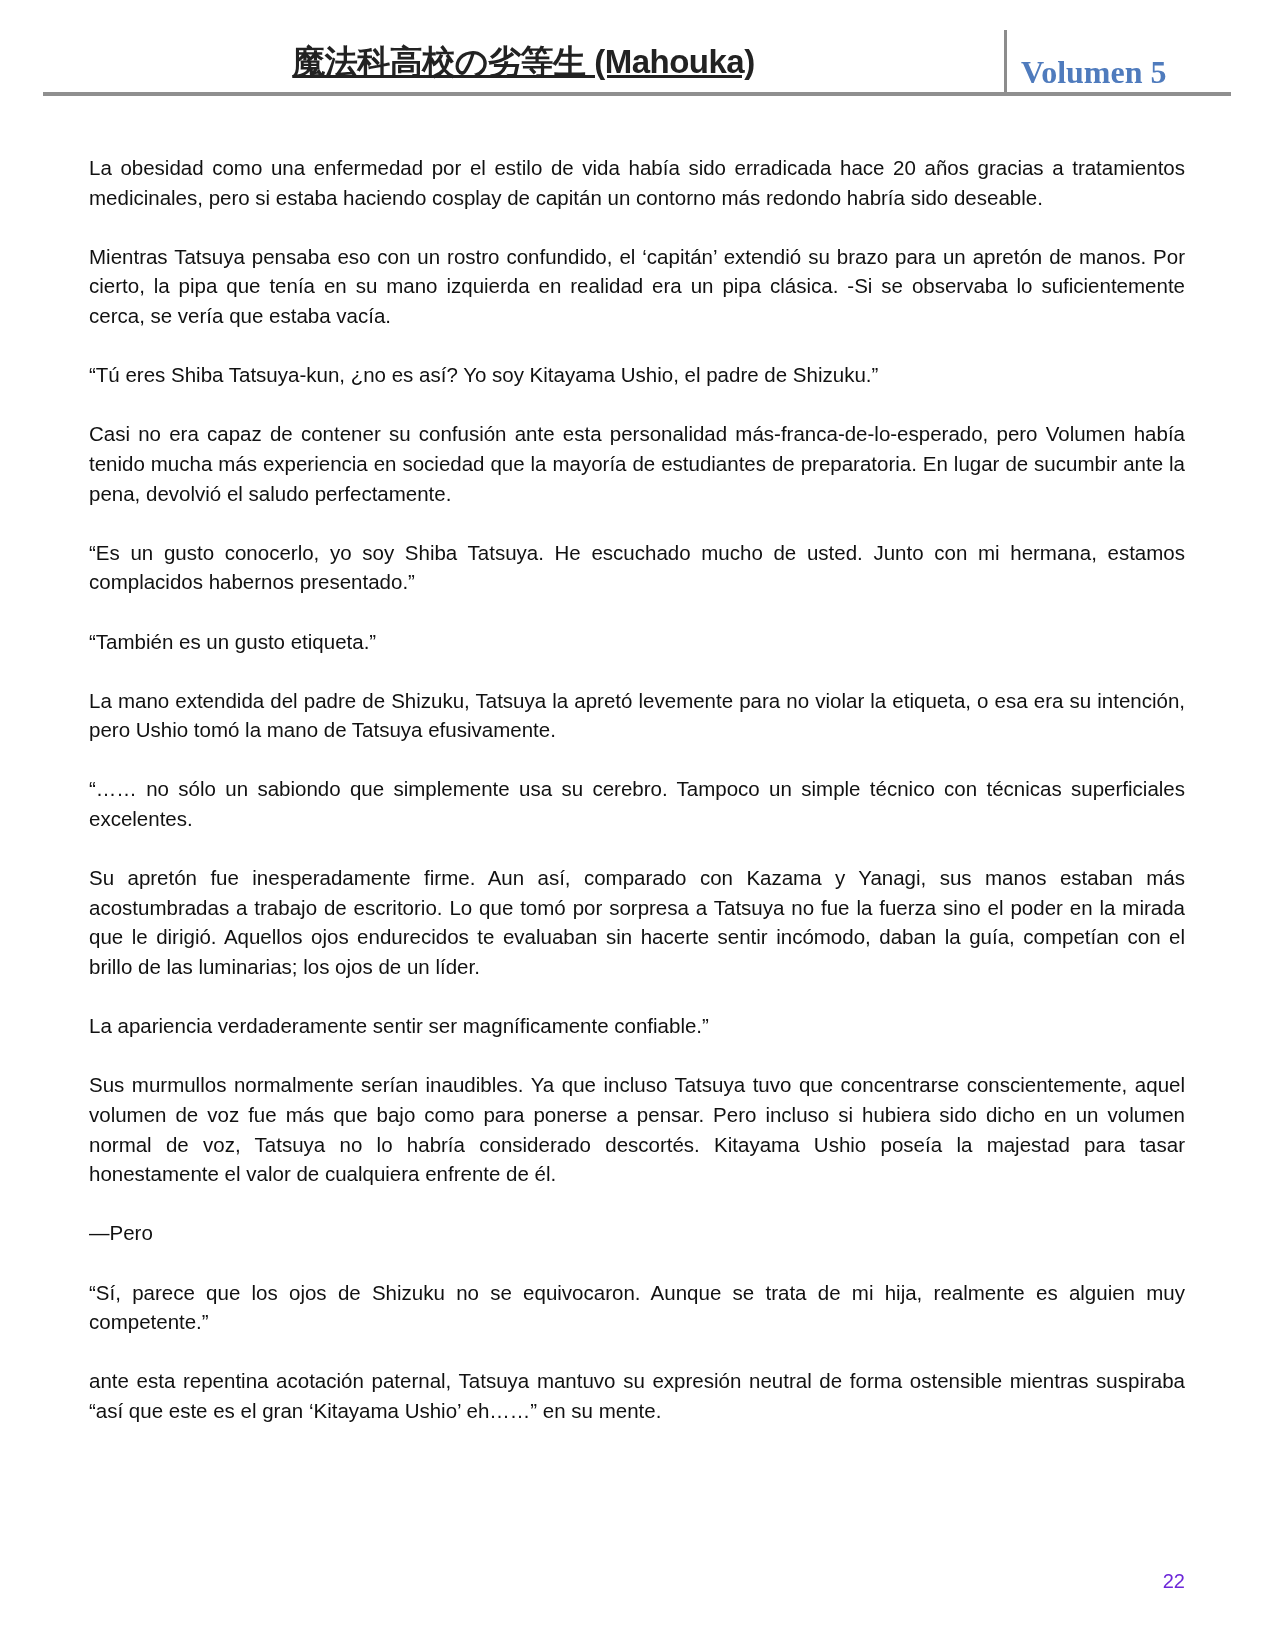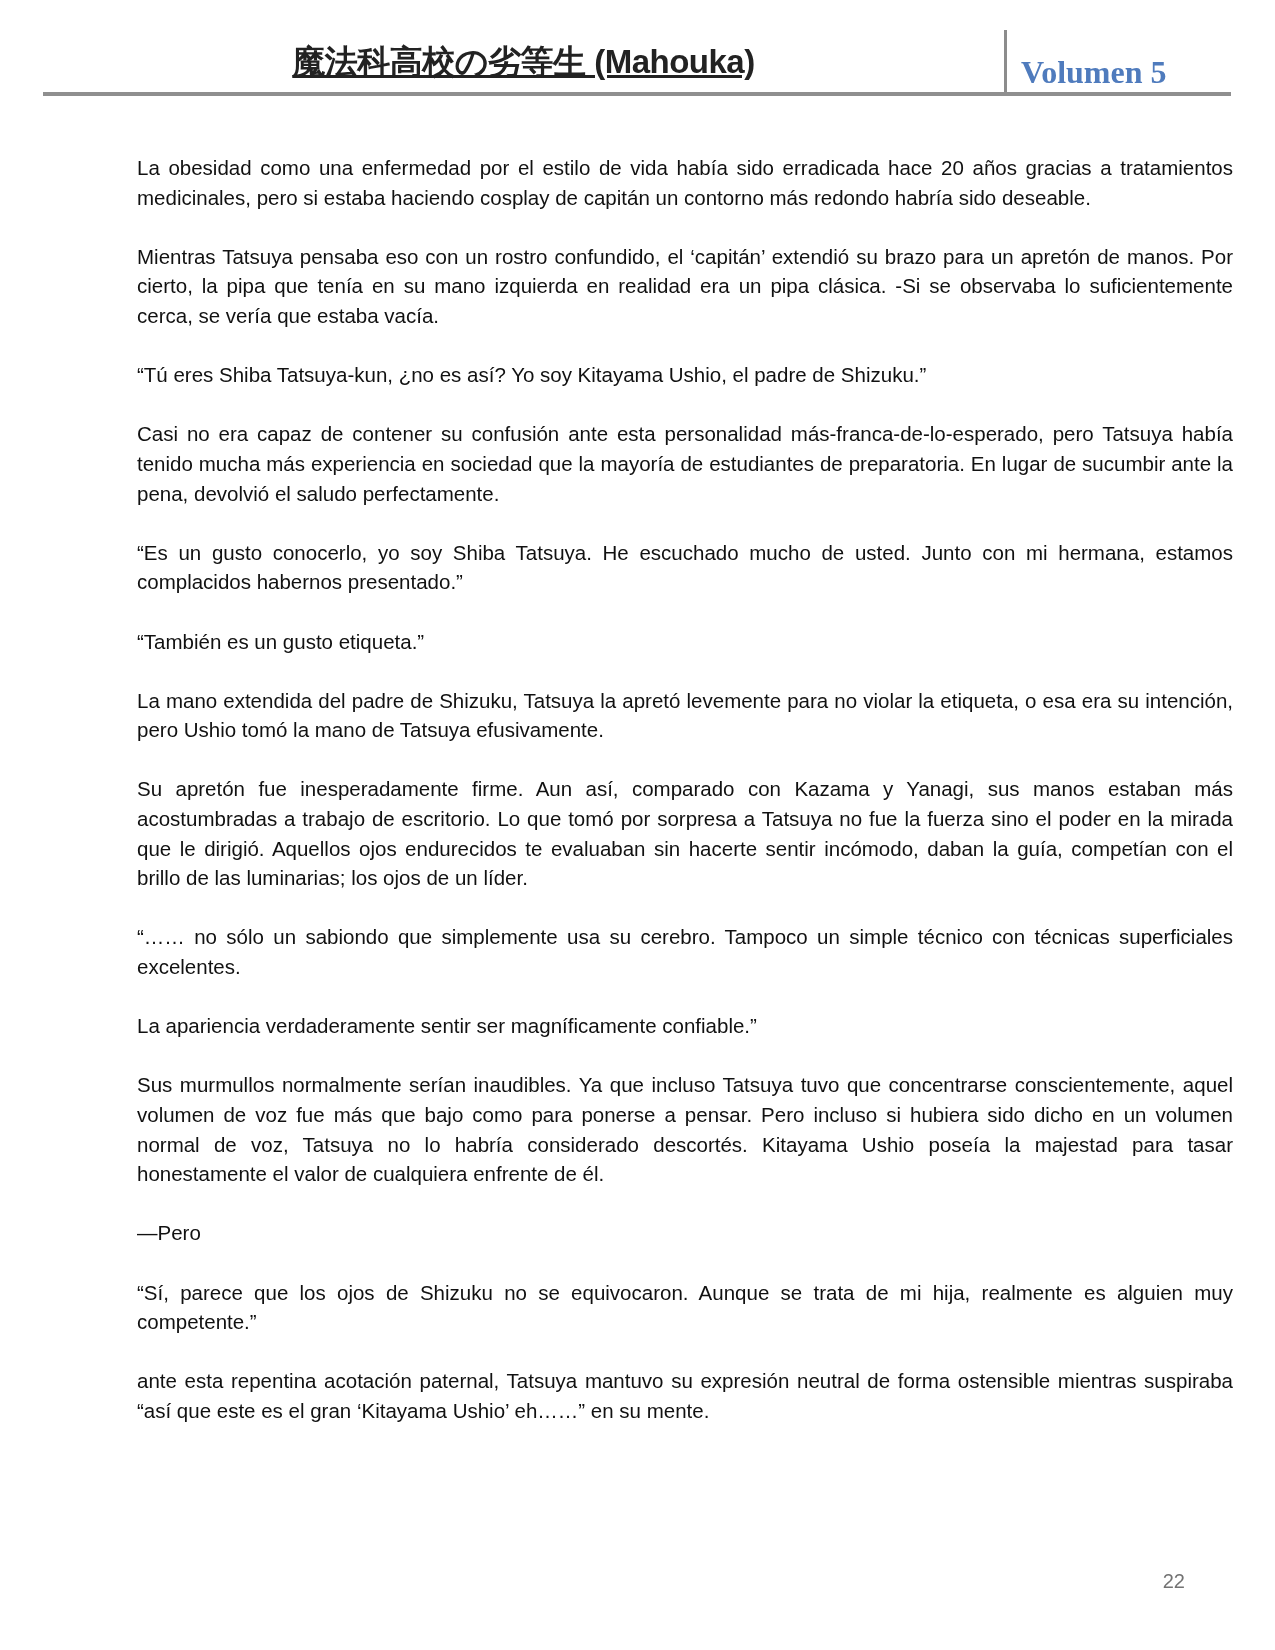--- a/index.html
+++ b/index.html
@@ -60,53 +60,52 @@
       background: #8f8f8f;
     }
     .content {
       position: absolute;
       left: 89px;
       top: 153px;
       width: 1096px;
       font-size: 20.5px;
       line-height: 29.6px;
       text-align: justify;
-      margin-left: 48px;
     }
     .content p {
       margin: 0 0 29.6px 0;
     }
     .page-number {
       position: absolute;
       right: 90px;
       top: 1570px;
       font-size: 20px;
-      color: #737373;
+      color: #6d28d9;
     }
   </style>
 </head>
 <body>
 
 <div class="header">
   <div class="header-title">魔法科高校の劣等生 (Mahouka)</div>
   <div class="header-sep"></div>
   <div class="header-volume">Volumen 5</div>
   <div class="header-rule"></div>
 </div>
 
 <div class="content">
   <p>La obesidad como una enfermedad por el estilo de vida había sido erradicada hace 20 años gracias a tratamientos medicinales, pero si estaba haciendo cosplay de capitán un contorno más redondo habría sido deseable.</p>
   <p>Mientras Tatsuya pensaba eso con un rostro confundido, el ‘capitán’ extendió su brazo para un apretón de manos. Por cierto, la pipa que tenía en su mano izquierda en realidad era un pipa clásica. -Si se observaba lo suficientemente cerca, se vería que estaba vacía.</p>
   <p>“Tú eres Shiba Tatsuya-kun, ¿no es así? Yo soy Kitayama Ushio, el padre de Shizuku.”</p>
-  <p>Casi no era capaz de contener su confusión ante esta personalidad más-franca-de-lo-esperado, pero Tatsuya había tenido mucha más experiencia en sociedad que la mayoría de estudiantes de preparatoria. En lugar de sucumbir ante la pena, devolvió el saludo perfectamente.</p>
+  <p>Casi no era capaz de contener su confusión ante esta personalidad más-franca-de-lo-esperado, pero Volumen había tenido mucha más experiencia en sociedad que la mayoría de estudiantes de preparatoria. En lugar de sucumbir ante la pena, devolvió el saludo perfectamente.</p>
   <p>“Es un gusto conocerlo, yo soy Shiba Tatsuya. He escuchado mucho de usted. Junto con mi hermana, estamos complacidos habernos presentado.”</p>
   <p>“También es un gusto etiqueta.”</p>
   <p>La mano extendida del padre de Shizuku, Tatsuya la apretó levemente para no violar la etiqueta, o esa era su intención, pero Ushio tomó la mano de Tatsuya efusivamente.</p>
+  <p>“…… no sólo un sabiondo que simplemente usa su cerebro. Tampoco un simple técnico con técnicas superficiales excelentes.</p>
   <p>Su apretón fue inesperadamente firme. Aun así, comparado con Kazama y Yanagi, sus manos estaban más acostumbradas a trabajo de escritorio. Lo que tomó por sorpresa a Tatsuya no fue la fuerza sino el poder en la mirada que le dirigió. Aquellos ojos endurecidos te evaluaban sin hacerte sentir incómodo, daban la guía, competían con el brillo de las luminarias; los ojos de un líder.</p>
-  <p>“…… no sólo un sabiondo que simplemente usa su cerebro. Tampoco un simple técnico con técnicas superficiales excelentes.</p>
   <p>La apariencia verdaderamente sentir ser magníficamente confiable.”</p>
   <p>Sus murmullos normalmente serían inaudibles. Ya que incluso Tatsuya tuvo que concentrarse conscientemente, aquel volumen de voz fue más que bajo como para ponerse a pensar. Pero incluso si hubiera sido dicho en un volumen normal de voz, Tatsuya no lo habría considerado descortés. Kitayama Ushio poseía la majestad para tasar honestamente el valor de cualquiera enfrente de él.</p>
   <p>—Pero</p>
   <p>“Sí, parece que los ojos de Shizuku no se equivocaron. Aunque se trata de mi hija, realmente es alguien muy competente.”</p>
   <p>ante esta repentina acotación paternal, Tatsuya mantuvo su expresión neutral de forma ostensible mientras suspiraba “así que este es el gran ‘Kitayama Ushio’ eh……” en su mente.</p>
 </div>
 
 <div class="page-number">22</div>
 
 </body></html>

